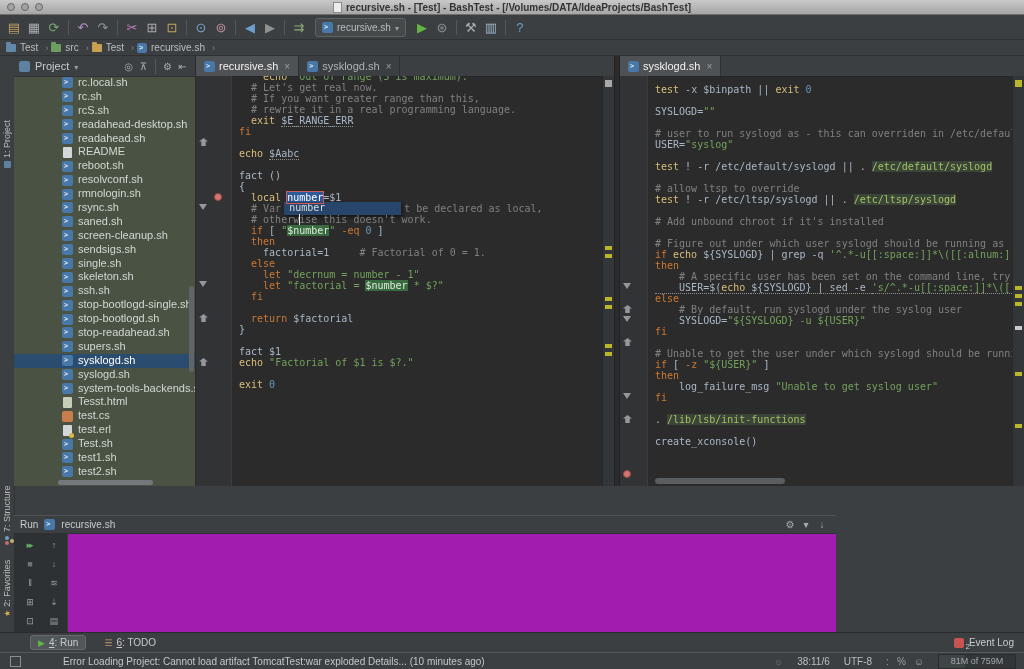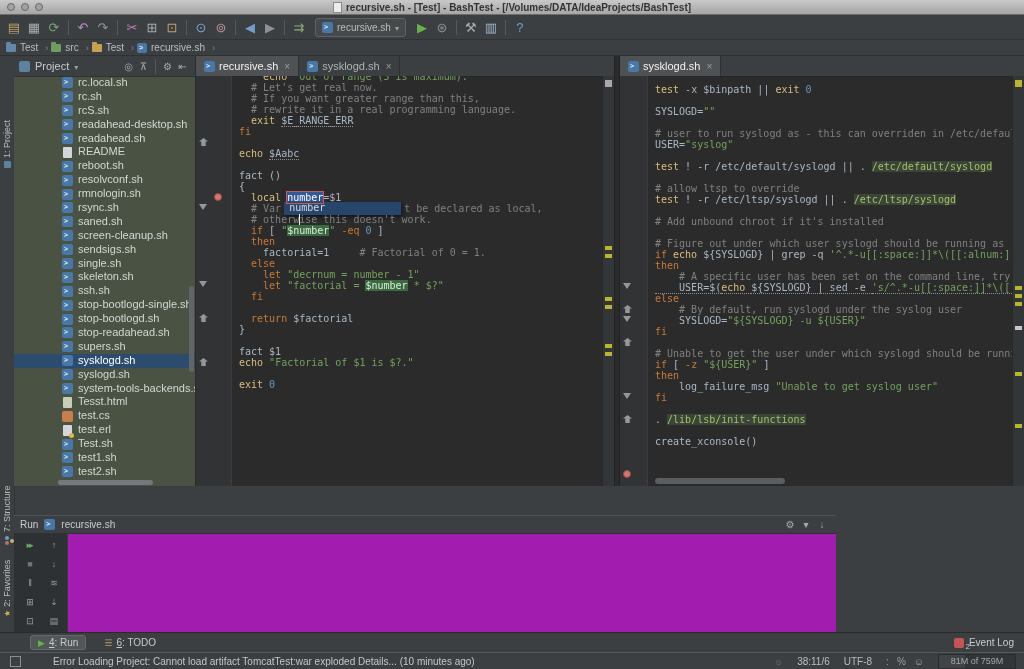--- a/index.html
+++ b/index.html
@@ -124,21 +124,21 @@
   .wbtn{display:flex;align-items:center;gap:4px;font-size:10px;color:#C8CBCD;padding:1px 7px;border-radius:3px;border:1px solid transparent;}
   .wbtn.active{background:#515659;border-color:#646A6E;}
   .wbtn .wg{font-size:9px;}
   .eventlog{margin-left:auto;display:flex;align-items:center;gap:5px;font-size:10px;color:#C8CBCD;}
   .elog-icon{width:10px;height:10px;background:#C75450;border-radius:2px;position:relative;flex:none;}
   .elog-icon i{position:absolute;right:-6px;bottom:-3px;font-style:normal;font-size:8px;color:#C8CBCD;}
   
   .statusbar{position:absolute;left:0;top:652px;width:1024px;height:17px;background:#3C3F41;border-top:1px solid #55585A;
              display:flex;align-items:center;padding:0 8px 0 10px;gap:8px;box-sizing:border-box;font-size:10px;color:#BBBEC0;}
   .sb-box{width:9px;height:9px;border:1px solid #8A8E90;flex:none;}
-  .sb-msg{color:#C3C7C9;padding-left:24px;}
+  .sb-msg{color:#C3C7C9;margin-left:10px;padding-left:24px;}
   .sb-right{margin-left:auto;display:flex;align-items:center;gap:14px;}
   .sb-right .iconrow{gap:8px;}
   .sb-right .tbi{width:auto;height:auto;font-size:10px;}
   .mem{width:76px;height:13px;background:#333638;border:1px solid #292B2C;position:relative;text-align:center;
        line-height:13px;font-size:9px;color:#A4A8AA;}
   .mem .fill{position:absolute;left:0;top:0;bottom:0;width:26px;background:#3F4447;}
   .mem span{position:relative;}
 </style>
 </head>
 <body>

